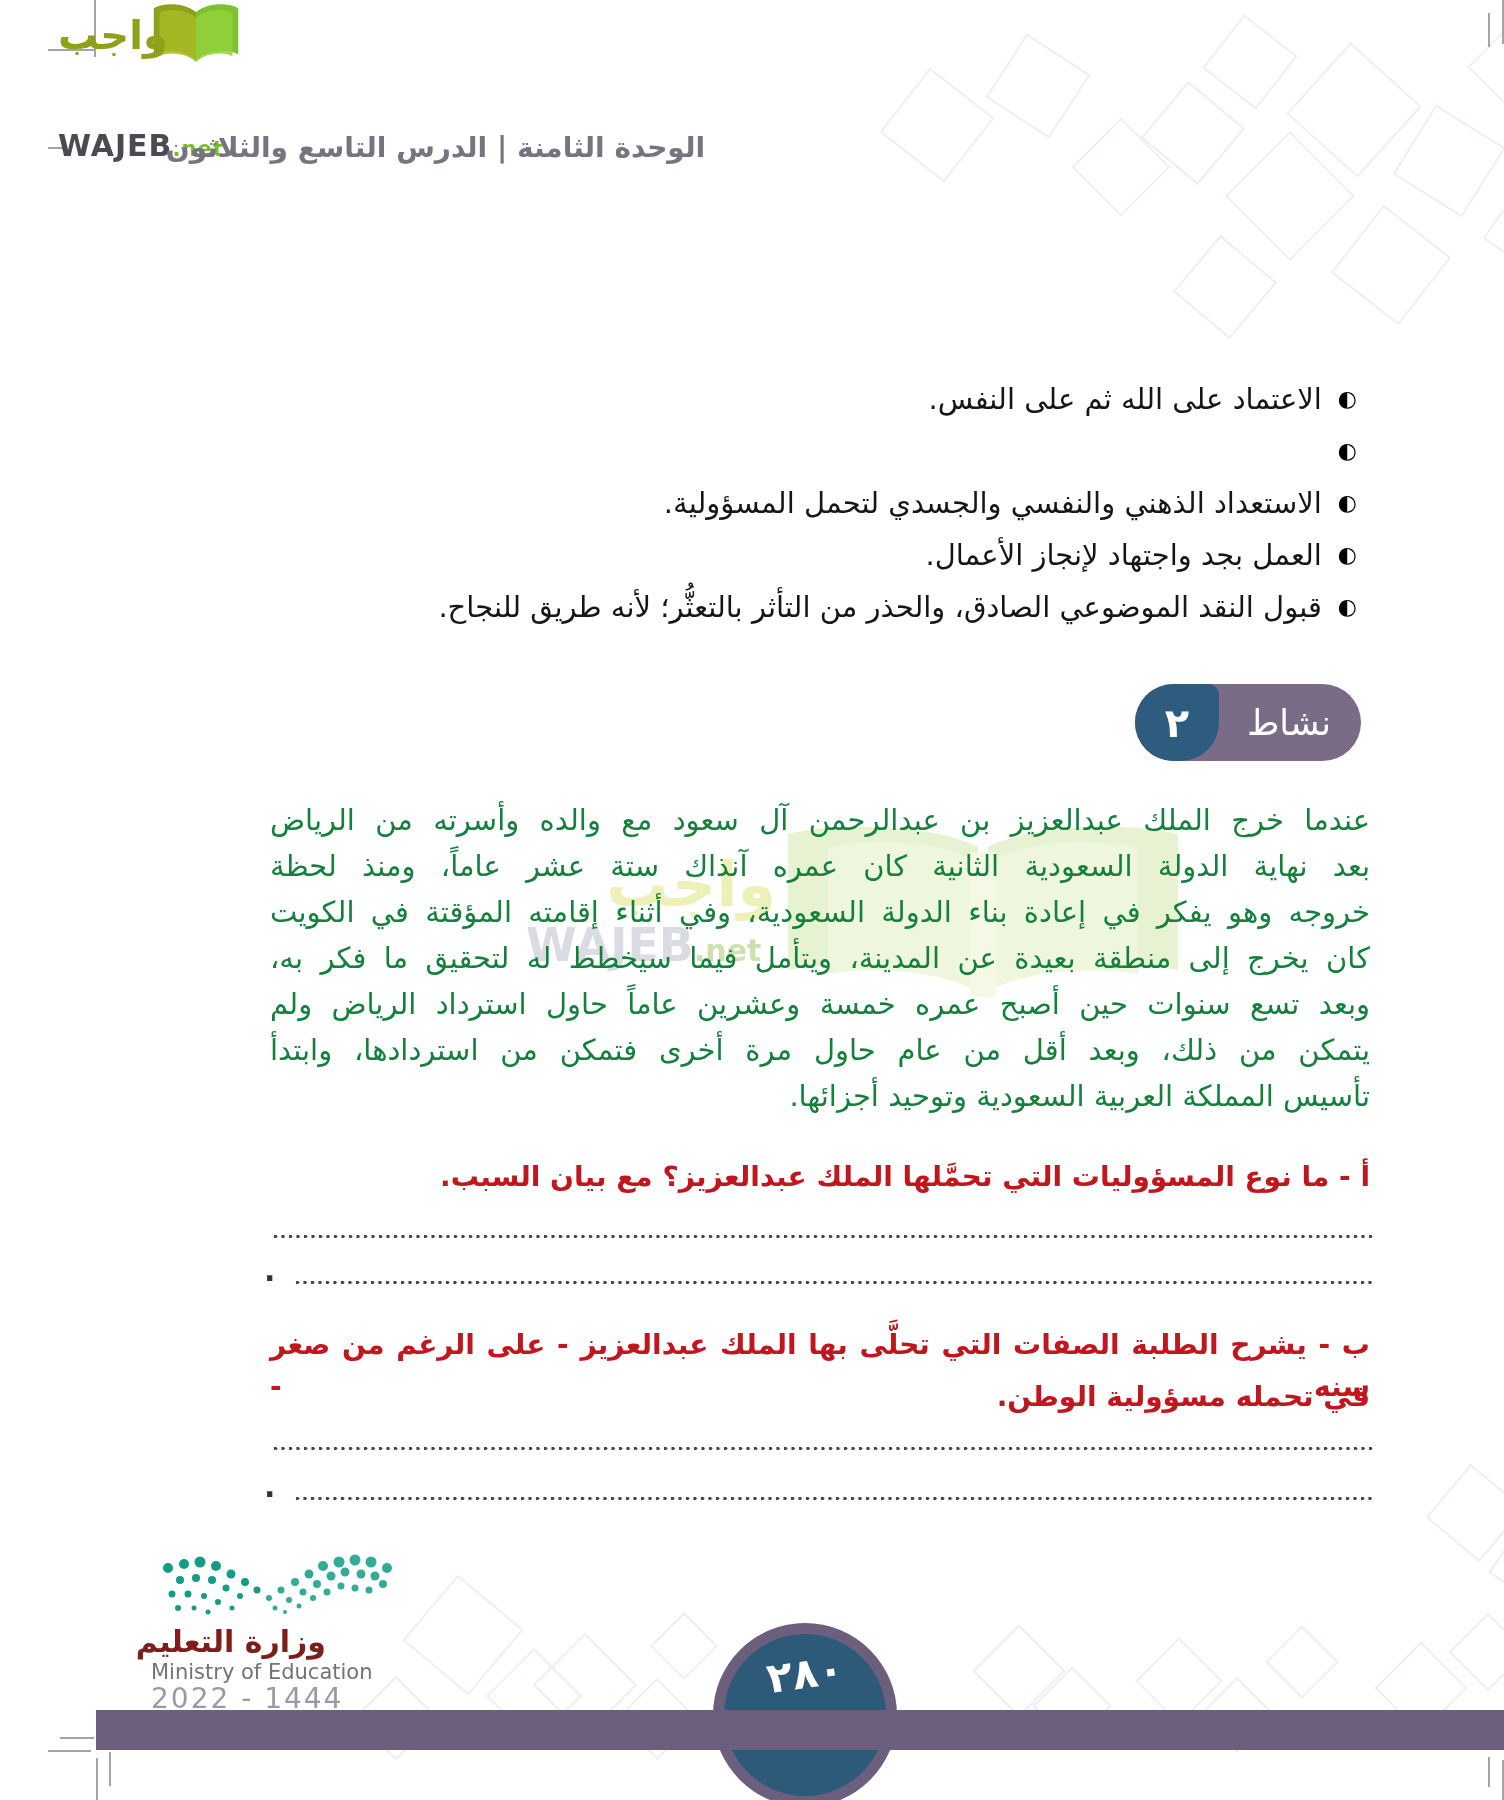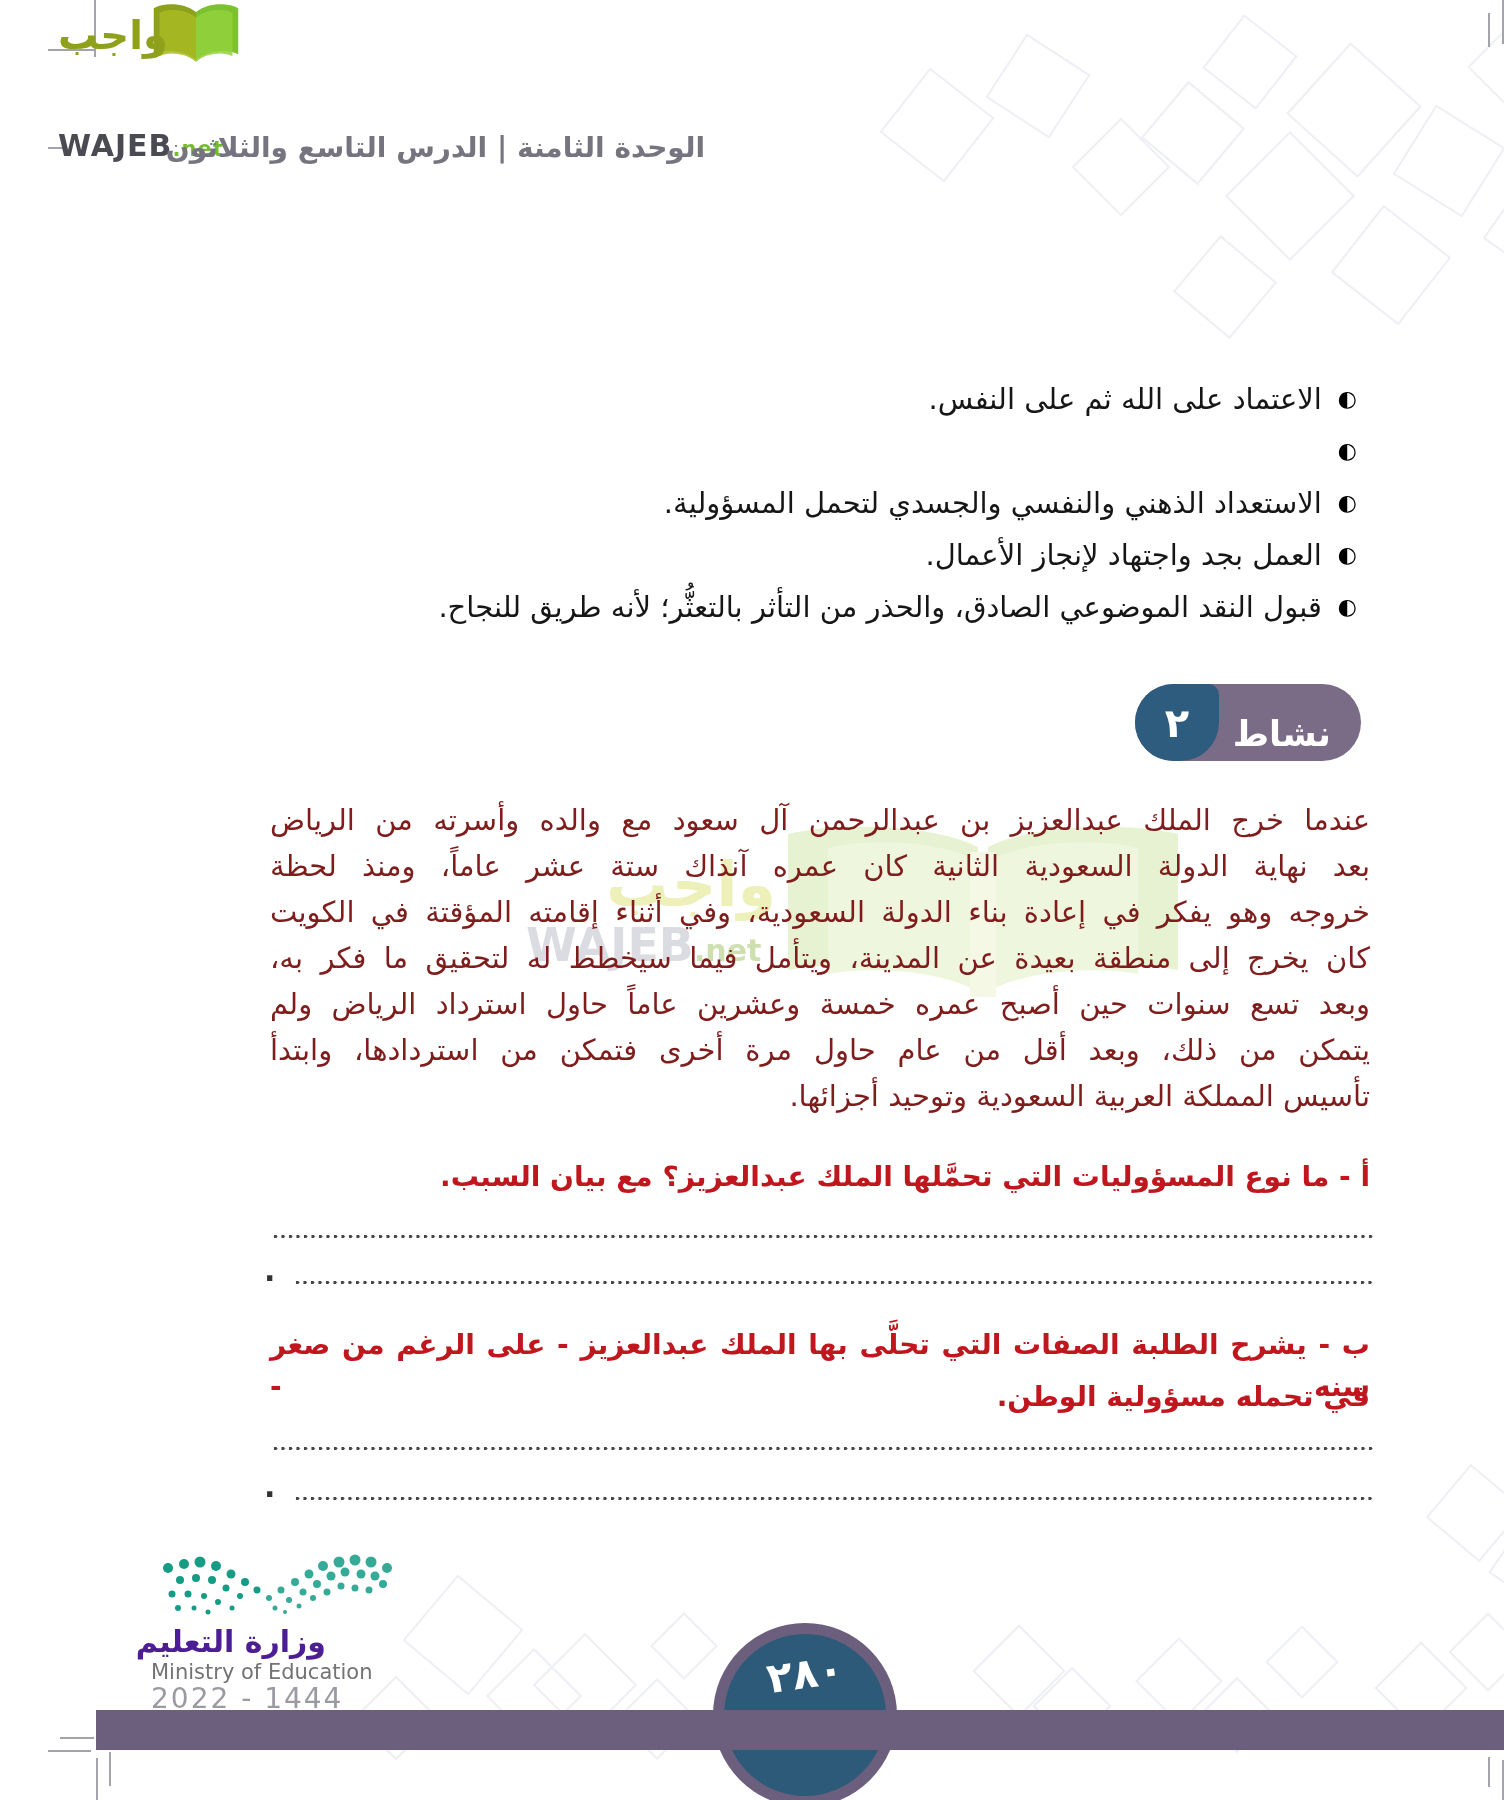--- a/index.html
+++ b/index.html
@@ -26,40 +26,40 @@
                margin-bottom:14px;font-size:29px;line-height:38px;color:#161616;white-space:nowrap;}
   .bullet-item .marker{font-size:22px;line-height:38px;color:#000;}
   .honorific{display:inline-block;width:30px;font-size:11px;line-height:12px;text-align:center;
              vertical-align:-4px;margin:0 5px;color:#222;white-space:normal;}
   
   .badge{position:absolute;right:191px;top:684px;width:226px;height:77px;background:#7a6b86;
          border-radius:40px;direction:ltr;z-index:2;}
   .badge .num{position:absolute;left:0;top:0;width:84px;height:77px;background:#2d5c7e;
               border-radius:42px 12px 42px 42px;color:#fff;font-size:40px;font-weight:bold;
               display:flex;align-items:center;justify-content:center;}
-  .badge .lbl{position:absolute;right:30px;top:11px;height:77px;display:flex;align-items:center;
-              color:#fff;font-size:35px;font-weight:bold;}
+  .badge .lbl{position:absolute;right:30px;top:0;height:77px;display:flex;align-items:center;
+              color:#fff;font-size:35px;font-weight:normal;}
   
   .wm{position:absolute;left:420px;top:800px;width:800px;height:215px;z-index:1;pointer-events:none;}
   .wm .wm-ar{position:absolute;left:138px;top:48px;font-size:62px;font-weight:bold;color:#edf0b8;}
   .wm .wm-en{position:absolute;left:58px;top:118px;font-size:46px;font-weight:bold;color:#dadce2;}
   .wm .wm-en .net{font-size:30px;color:#cfe0b0;}
   
   .story{position:absolute;right:182px;top:797px;width:1100px;direction:rtl;z-index:2;}
-  .story .line{font-size:29px;line-height:46px;color:#7f1d1d;text-align:justify;
+  .story .line{font-size:29px;line-height:46px;color:#15803d;text-align:justify;
                text-align-last:justify;text-justify:inter-word;}
   .story .line.last{text-align:right;text-align-last:right;}
   
   .qred{position:absolute;color:#c0161d;font-weight:bold;font-size:28px;direction:rtl;z-index:2;}
   .qa{right:182px;top:1160px;white-space:nowrap;text-align:right;}
   .qb1{right:182px;top:1324px;width:1100px;line-height:42px;text-align:justify;text-align-last:justify;}
   .qb2{right:182px;top:1380px;white-space:nowrap;text-align:right;}
   
   .moe-ar{position:absolute;left:103px;top:1624px;width:175px;font-size:30px;font-weight:bold;
-          color:#4c1d95;direction:rtl;text-align:right;white-space:nowrap;z-index:2;}
+          color:#7f1d1d;direction:rtl;text-align:right;white-space:nowrap;z-index:2;}
   .moe-en{position:absolute;left:103px;top:1660px;font-size:21px;color:#737373;z-index:2;}
   .moe-yr{position:absolute;left:103px;top:1682px;font-size:28px;color:#9a9aa3;letter-spacing:2px;z-index:2;}
   .bar{position:absolute;left:48px;top:1710px;width:1408px;height:40px;background:#6c5f7e;z-index:5;}
   .medal{position:absolute;left:665px;top:1623px;width:184px;height:184px;border-radius:50%;
          background:#6c5f7e;z-index:4;}
   .medal .inner{position:absolute;left:11px;top:11px;width:162px;height:162px;border-radius:50%;
                 background:#2d5a78;}
   .medal .pnum{position:absolute;left:50%;top:26px;transform:translateX(-50%) rotate(-8deg);
                color:#fff;font-size:42px;font-weight:bold;}
 </style>

